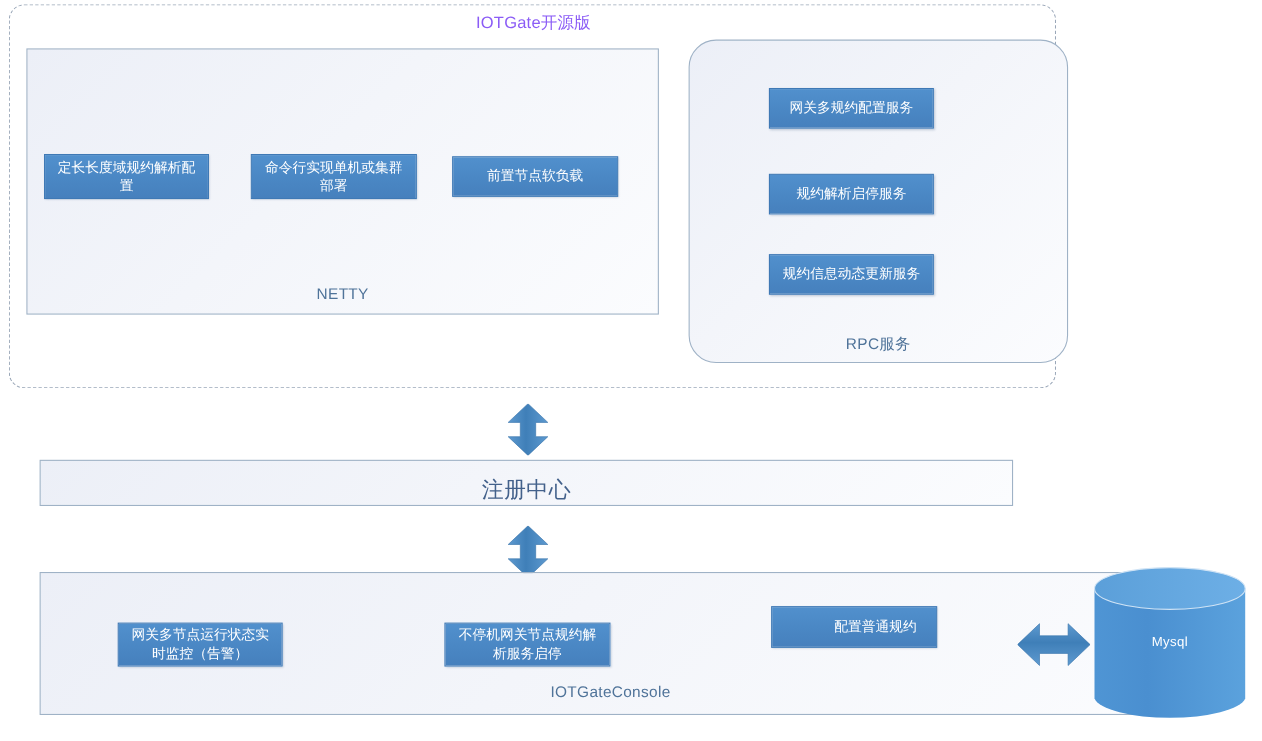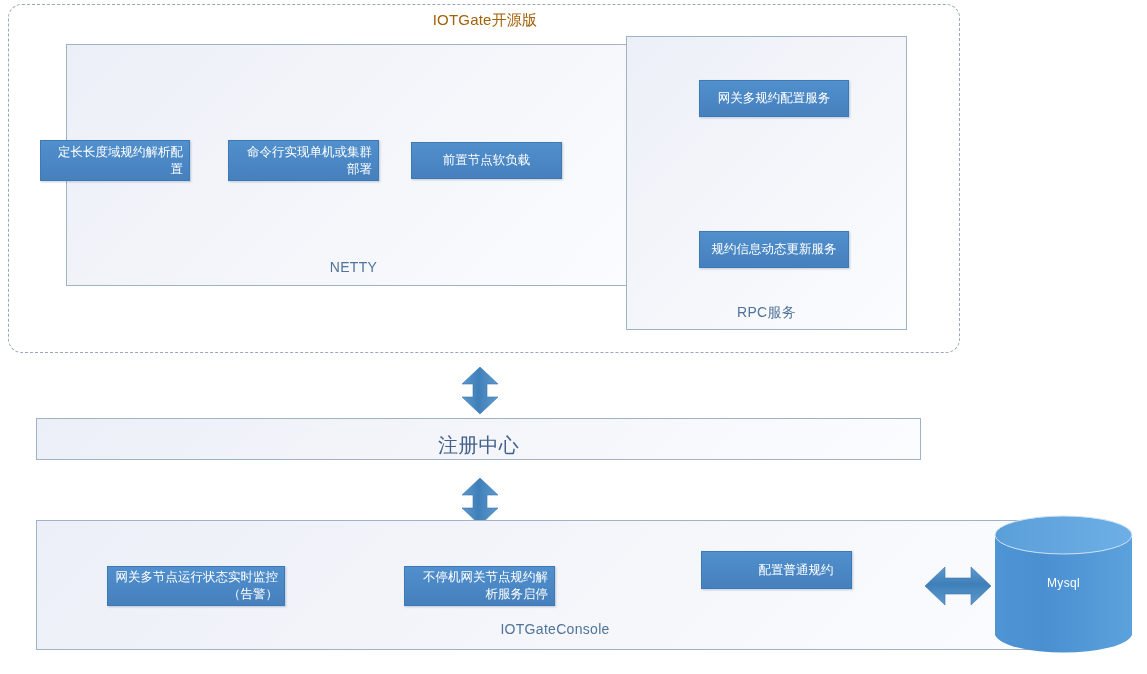--- a/index.html
+++ b/index.html
@@ -30,75 +30,75 @@
     box-sizing: border-box;
     background: transparent;
   }
   .dashed-title {
     position: absolute;
     left: 0;
     top: 6px;
     width: 952px;
     text-align: center;
     font-size: 15px;
-    color: #a16207;
+    color: #8b5cf6;
     letter-spacing: .2px;
   }
 
   
   .panel {
     position: absolute;
     box-sizing: border-box;
     border: 1px solid #9fb2c6;
     background: linear-gradient(135deg, #eceff7 0%, #f3f5fa 45%, #fbfcfe 100%);
   }
   .panel-label {
     position: absolute;
     left: 0;
     width: 100%;
     text-align: center;
     font-size: 14px;
     color: #4f7399;
     letter-spacing: .3px;
   }
 
-  #netty-panel   { left: 24px;  top: 44px;  width: 575px; height: 242px; margin-left: 42px; }
-  #rpc-panel     { left: 626px; top: 36px;  width: 281px; height: 294px; }
+  #netty-panel   { left: 24px;  top: 44px;  width: 575px; height: 242px; }
+  #rpc-panel     { left: 626px; top: 36px;  width: 345px; height: 294px; border-radius: 25px; }
   #registry-bar  { left: 36px;  top: 418px; width: 885px; height: 42px; }
   #console-panel { left: 36px;  top: 520px; width: 1038px; height: 130px; }
 
   
   .blue-box {
     position: absolute;
     box-sizing: border-box;
     background: linear-gradient(180deg, #5190cd 0%, #4a87c4 55%, #4680bd 100%);
     border: 1px solid #3f79b5;
     color: #ffffff;
     font-size: 12.5px;
     line-height: 17px;
     display: flex;
     align-items: center;
     justify-content: center;
-    text-align: right;
+    text-align: center;
     padding: 2px 6px;
     box-shadow: 1px 1px 2px rgba(60, 90, 130, .30);
   }
 
   
   #nb-0 { left: 40px;  top: 140px; width: 150px; height: 41px; }
   #nb-1 { left: 228px; top: 140px; width: 151px; height: 41px; }
   #nb-2 { left: 411px; top: 142px; width: 151px; height: 37px; }
 
   
   #rb-0 { left: 699px; top: 80px;  width: 150px; height: 37px; }
   #rb-1 { left: 699px; top: 158px; width: 150px; height: 37px; }
   #rb-2 { left: 699px; top: 231px; width: 150px; height: 37px; }
 
   
-  #cb-0 { left: 107px; top: 566px; width: 178px; height: 40px; }
+  #cb-0 { left: 107px; top: 566px; width: 150px; height: 40px; }
   #cb-1 { left: 404px; top: 566px; width: 151px; height: 40px; }
   #cb-2 { left: 701px; top: 551px; width: 151px; height: 38px; padding-left: 45px; }
 
   
   #registry-label { top: 13px;  font-size: 20px; color: #43618b; }
   #netty-label    { top: 214px; }
   #rpc-label      { top: 267px; }
   #console-label  { top: 100px; }
 
   
@@ -152,20 +152,21 @@
     <div class="panel-label" id="netty-label">NETTY</div>
   </div>
   <div class="blue-box" id="nb-0">定长长度域规约解析配置</div>
   <div class="blue-box" id="nb-1">命令行实现单机或集群部署</div>
   <div class="blue-box" id="nb-2">前置节点软负载</div>
 
   <div class="panel" id="rpc-panel">
     <div class="panel-label" id="rpc-label">RPC服务</div>
   </div>
   <div class="blue-box" id="rb-0">网关多规约配置服务</div>
+  <div class="blue-box" id="rb-1">规约解析启停服务</div>
   <div class="blue-box" id="rb-2">规约信息动态更新服务</div>
 
   <svg class="v-arrow" id="arrow-top" viewBox="0 0 38 47">
     <defs>
       <linearGradient id="agTop" x1="0" y1="0" x2="1" y2="0">
         <stop offset="0%" stop-color="#5e9ad0"></stop>
         <stop offset="45%" stop-color="#3f7fb8"></stop>
         <stop offset="100%" stop-color="#5e9ad0"></stop>
       </linearGradient>
     </defs>

